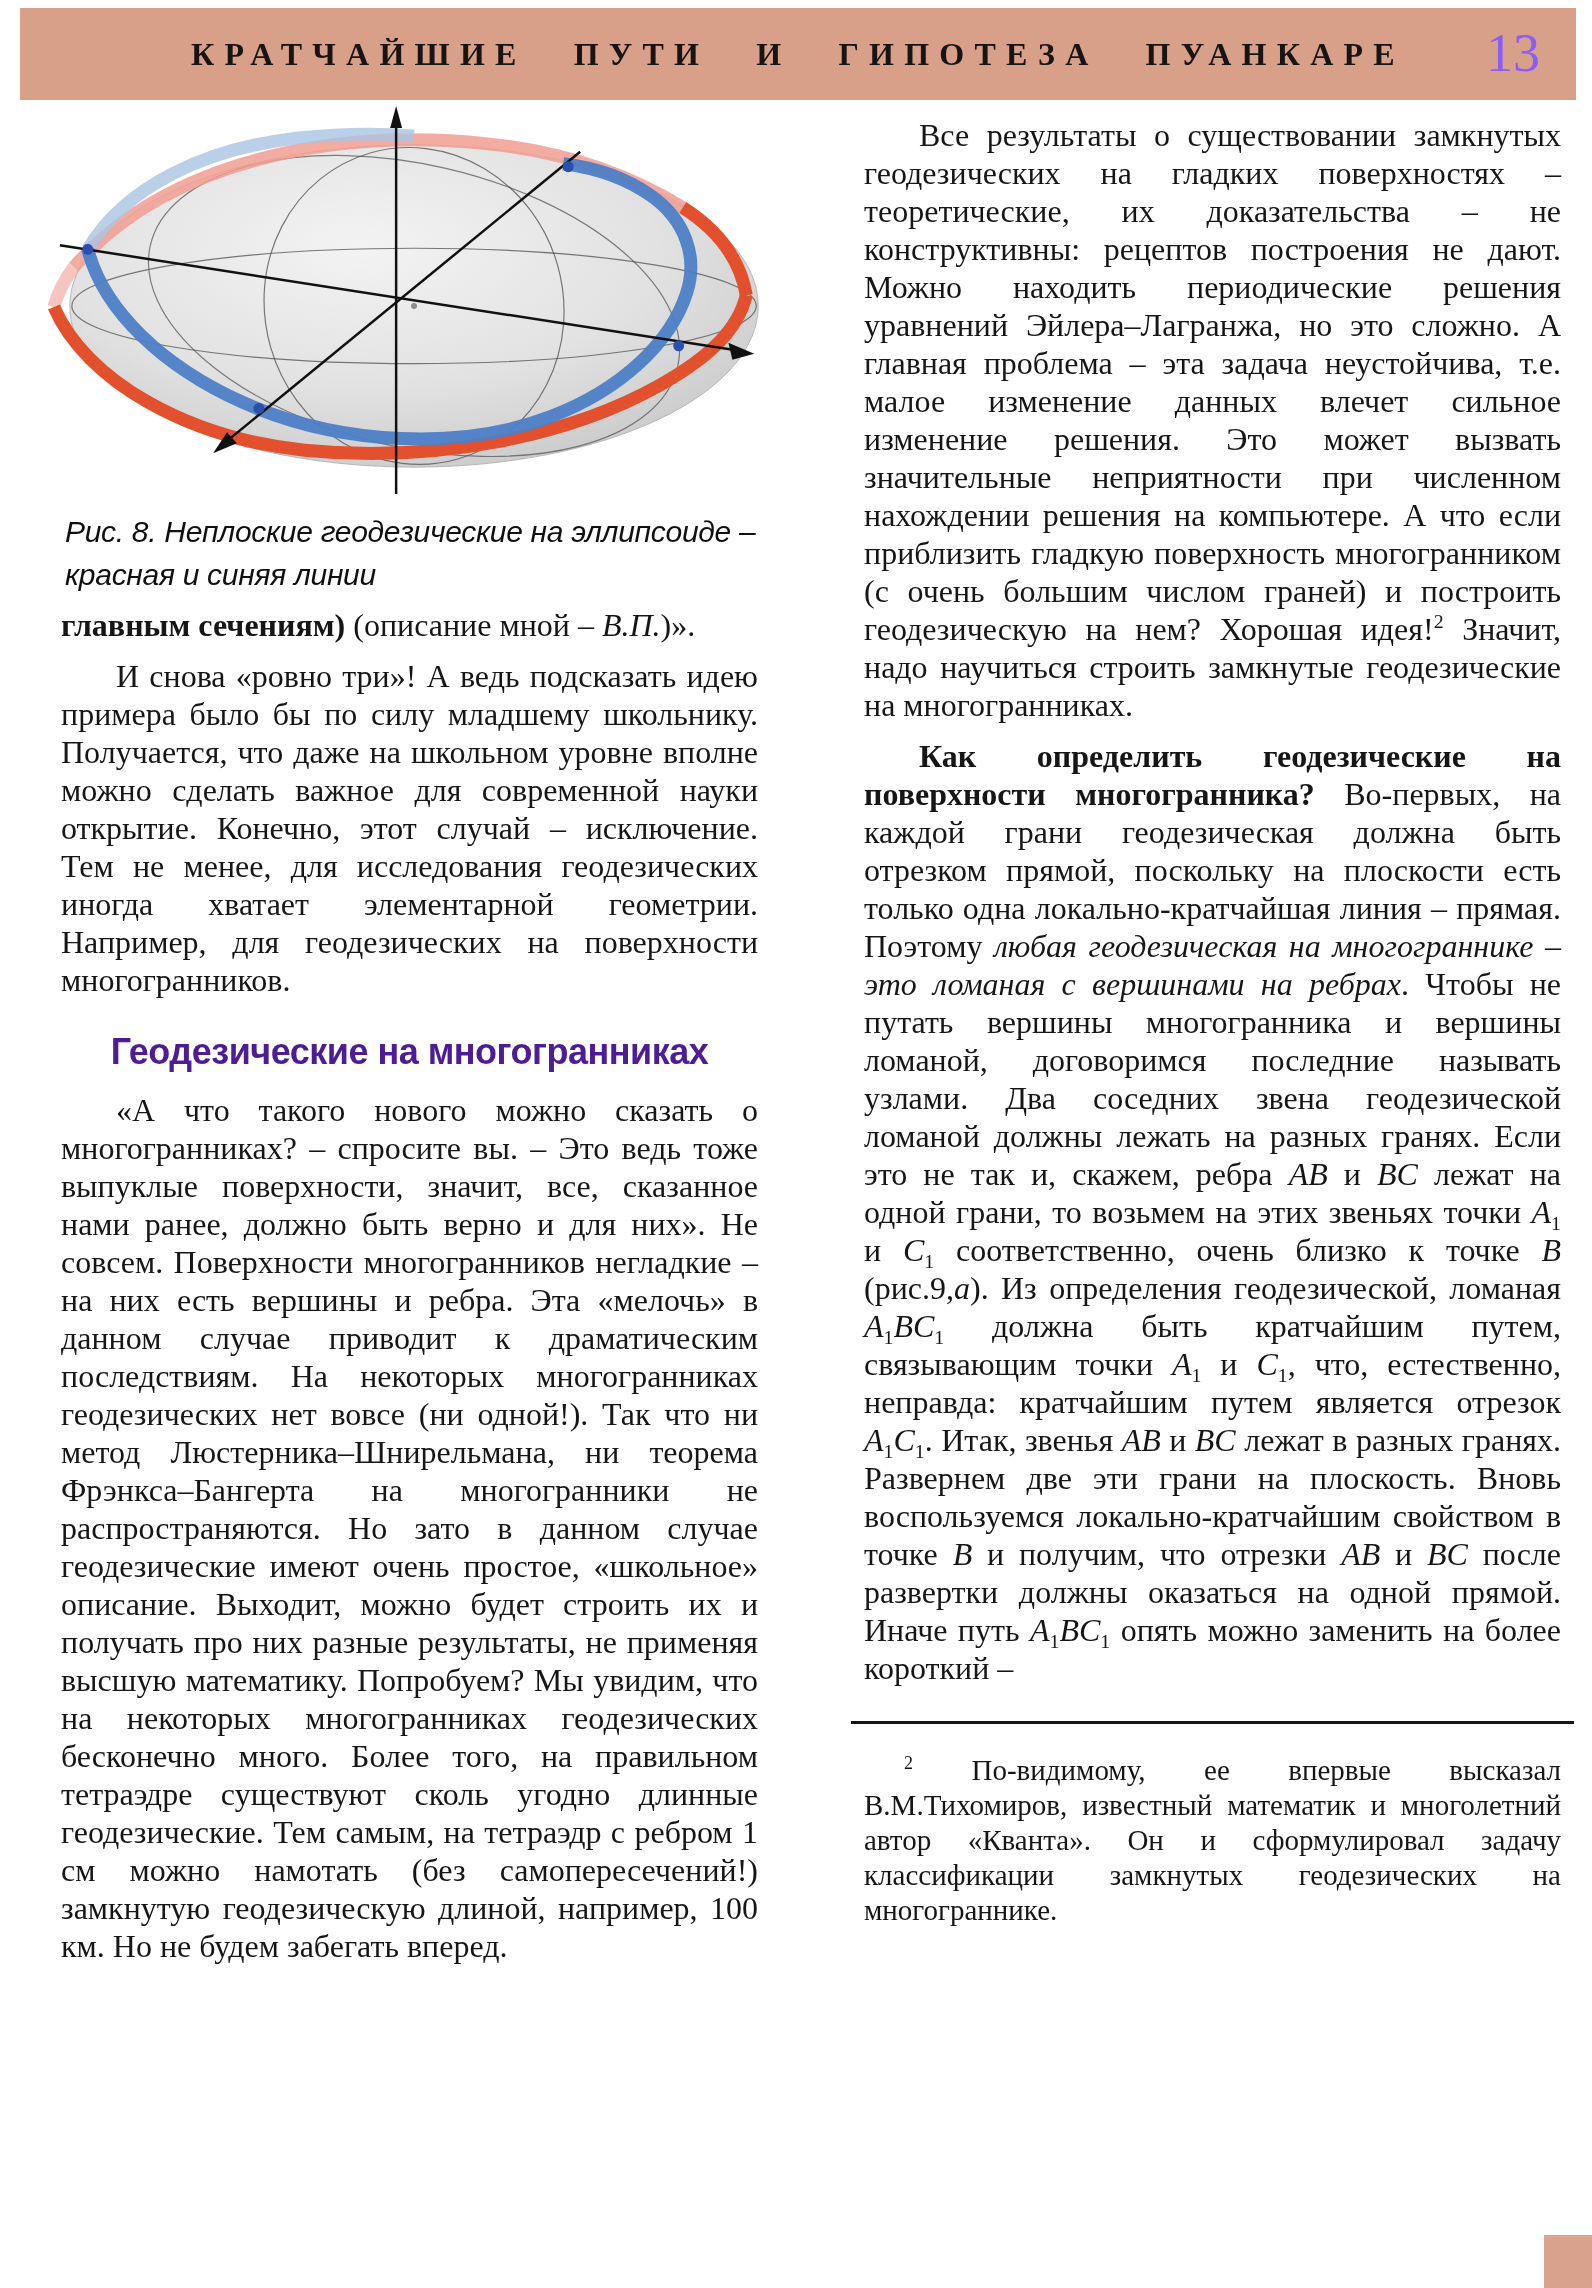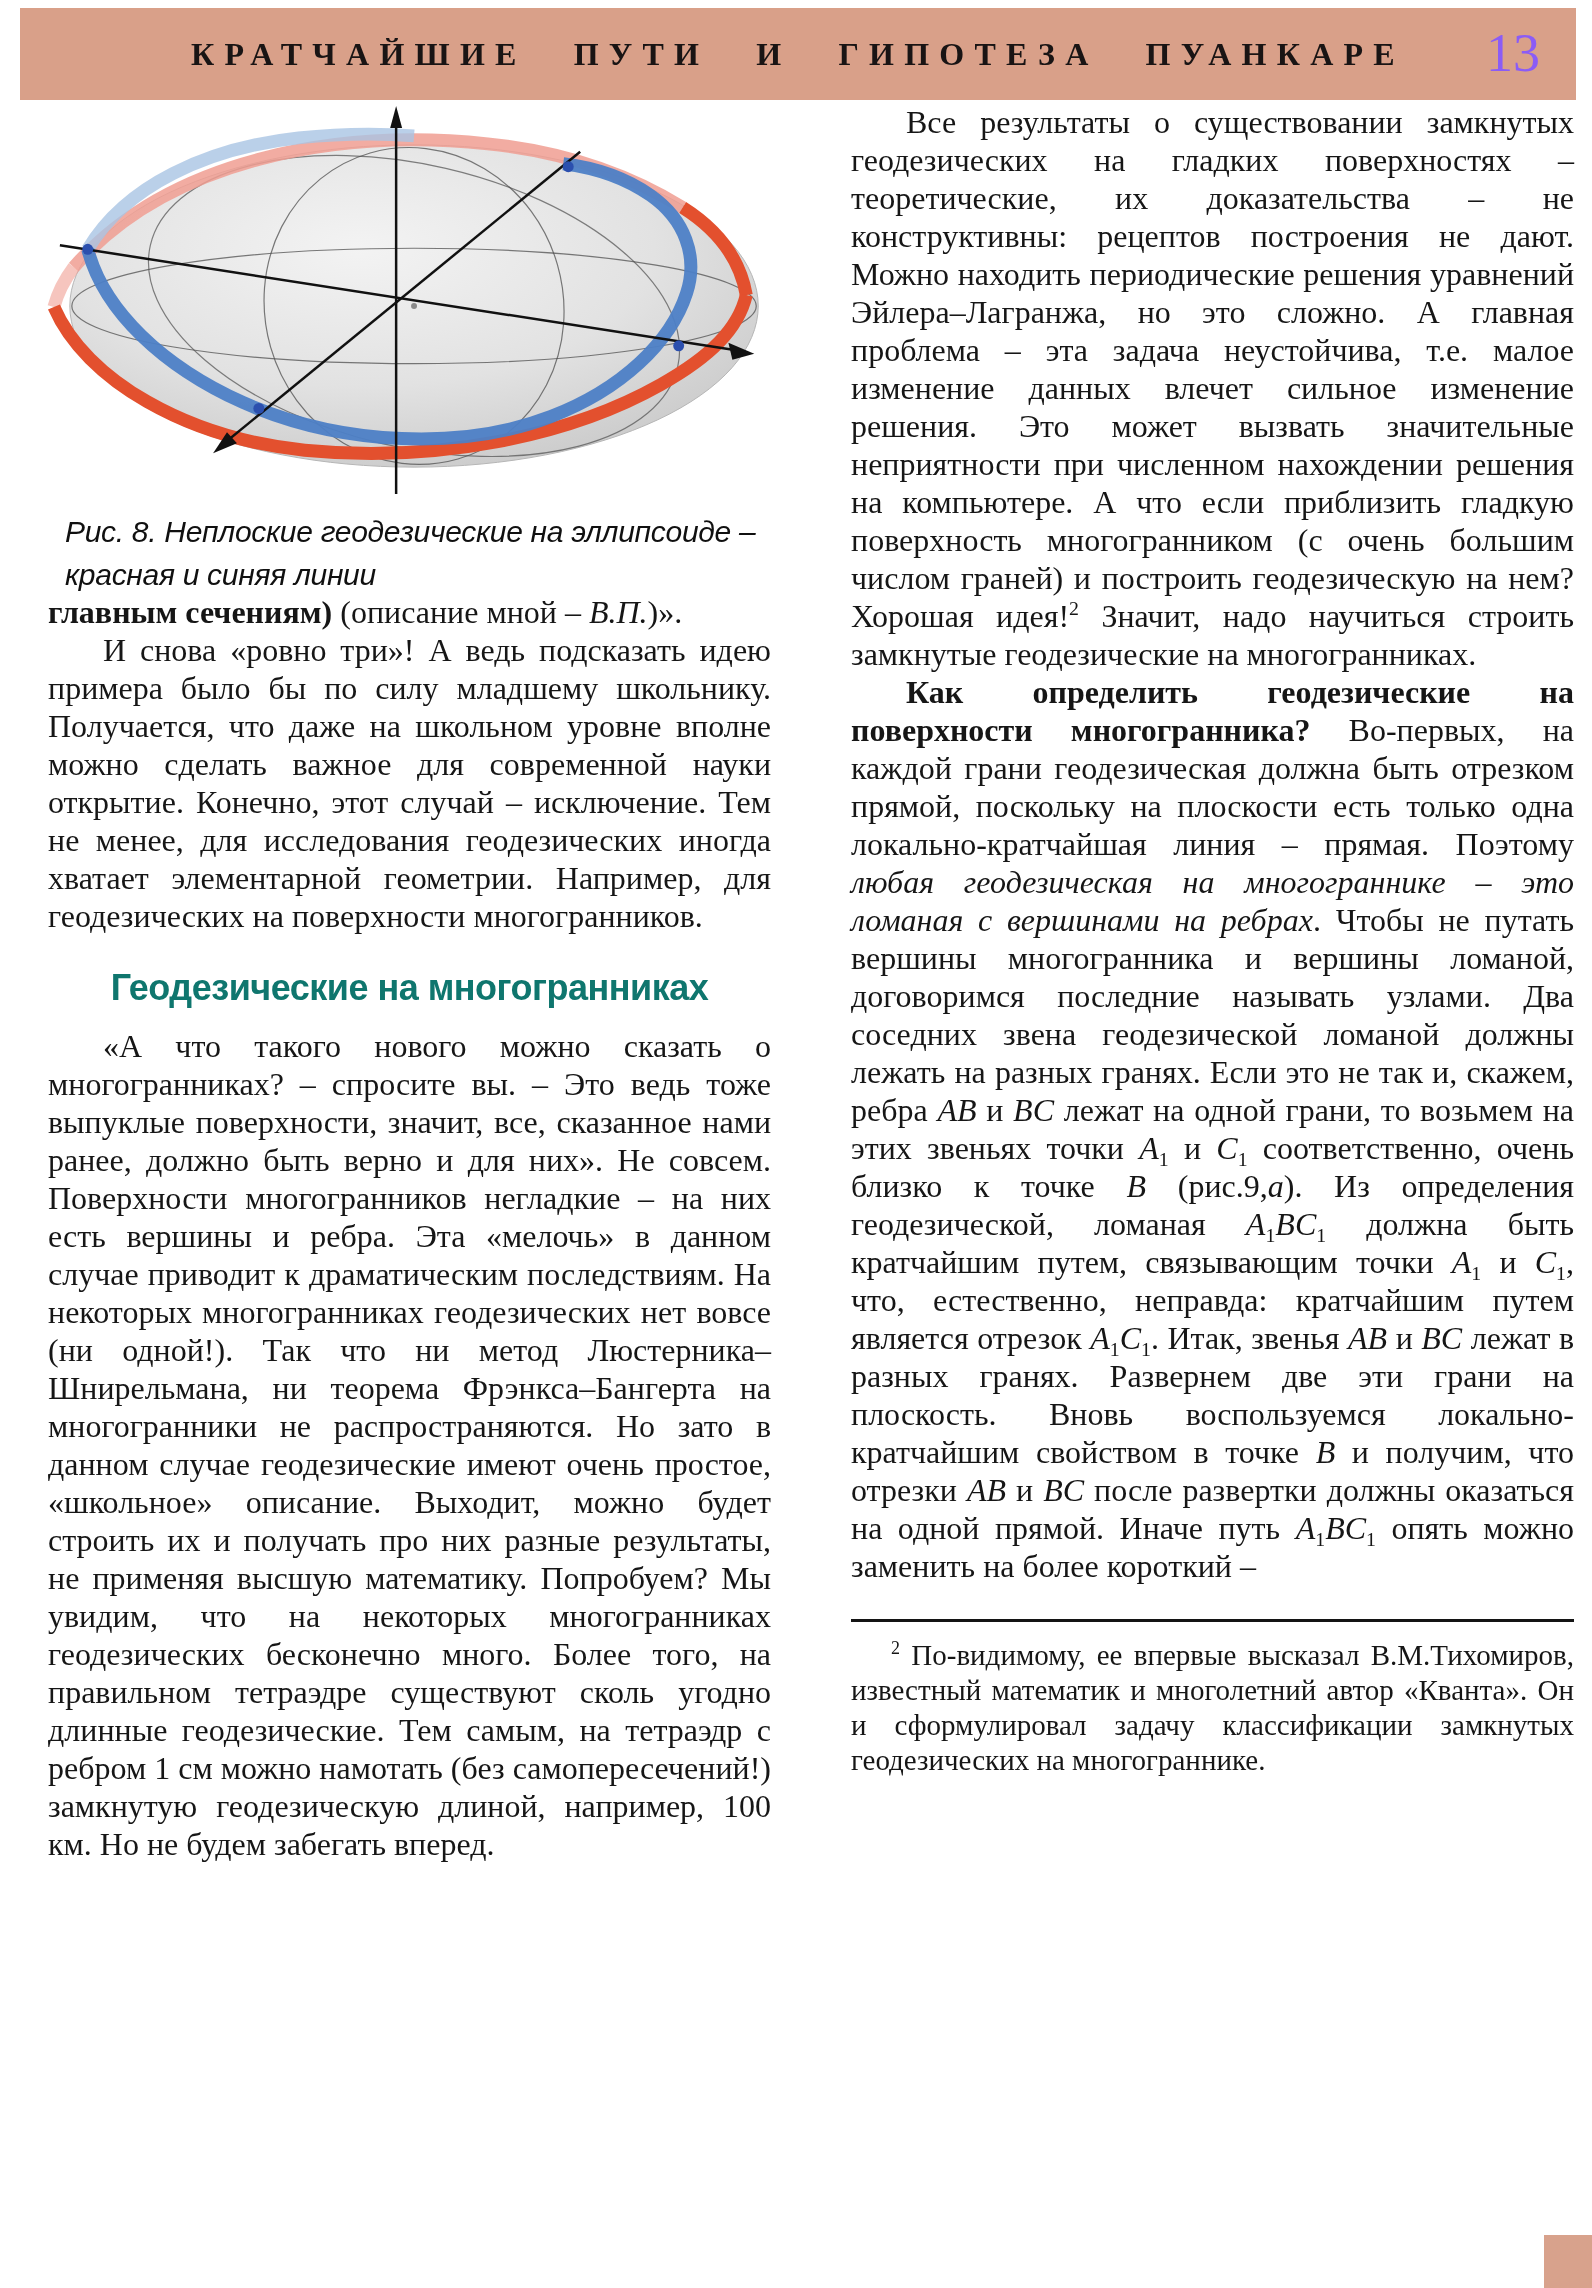--- a/index.html
+++ b/index.html
@@ -24,27 +24,27 @@
   .figure-wrap{position:absolute;left:38px;top:100px;width:768px;height:403px;}
   .figure-caption{
     position:absolute;left:45px;top:511px;width:738px;
     font-family:"Liberation Sans", sans-serif;font-style:italic;
     font-size:30px;line-height:1.42;color:#101010;letter-spacing:-0.3px;margin-left:20px;
   }
   
   .col{position:absolute;text-align:justify;font-size:32px;line-height:38px;}
   .col-left{left:48px;top:593px;width:723px;}
   .col-right{left:851px;top:103px;width:723px;}
-  .para{margin:0;padding:0;}
+  .para{margin:13px;padding:0;}
   .para.body{text-indent:55px;}
   .para.body-noindent{text-indent:0;}
   .para.section-heading{
     font-family:"Liberation Sans", sans-serif;font-weight:700;
     font-size:36px;text-align:center;text-indent:0;
-    margin:34px 0 20px 0;letter-spacing:-0.5px;color:#0f766e;
+    margin:34px 0 20px 0;letter-spacing:-0.5px;color:#4c1d95;
   }
   .b{font-weight:700;}
   .i{font-style:italic;}
   sup{font-size:0.62em;line-height:0;}
   sub{font-size:0.62em;line-height:0;}
   
   .footnote{
     margin-top:34px;border-top:3px solid #141414;padding-top:16px;
     font-size:29px;line-height:35px;
   }

